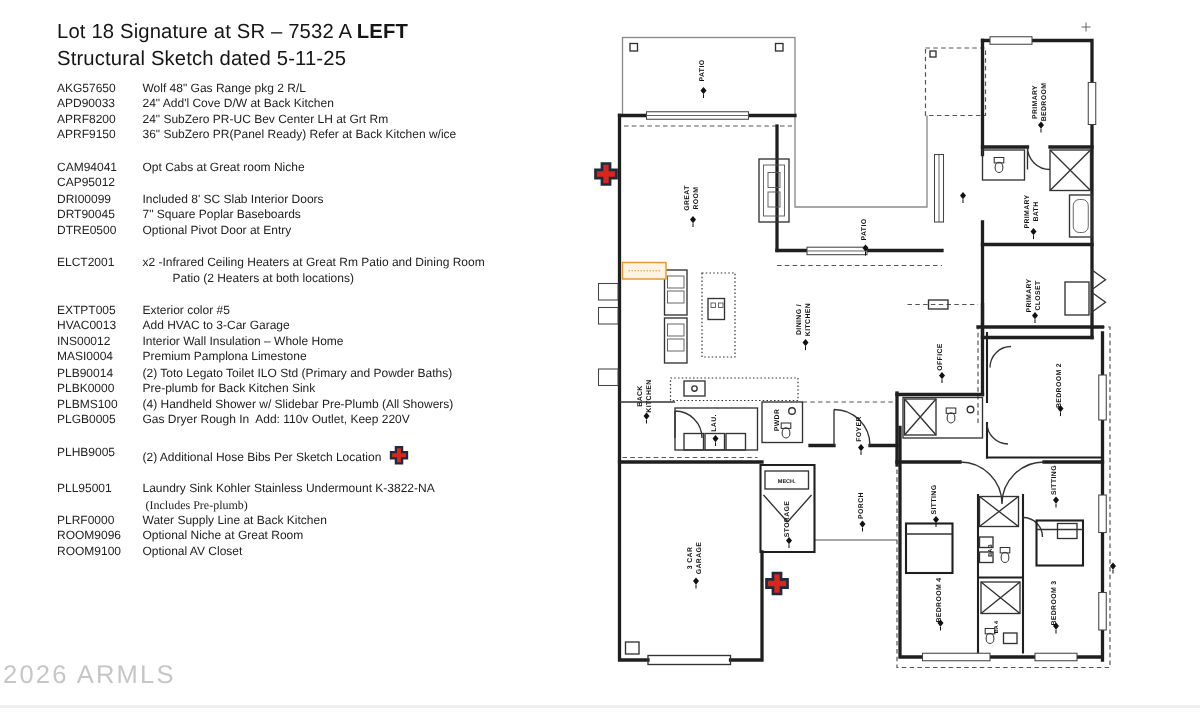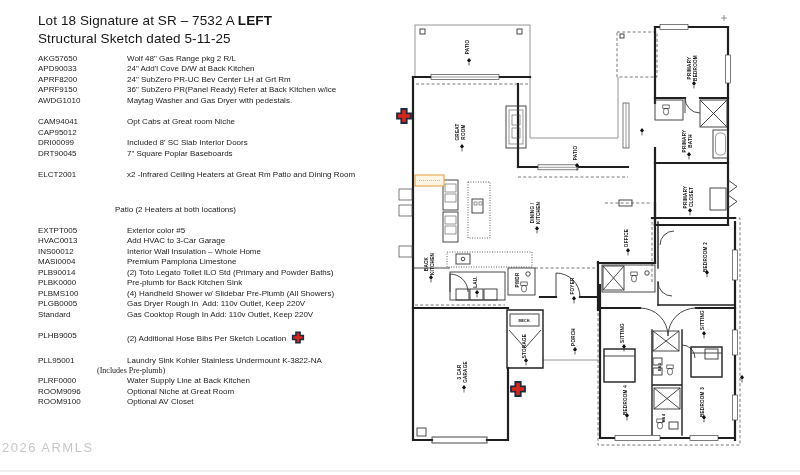--- a/index.html
+++ b/index.html
@@ -3,27 +3,27 @@
 <meta charset="utf-8">
 <style>
   html,body{margin:0;padding:0;background:#fff;}
   #page{position:relative;width:800px;height:473px;background:#ffffff;overflow:hidden;
         font-family:"Liberation Sans",sans-serif;color:#1a1a1a;}
   
   #titleblock{position:absolute;left:38px;top:12px;font-size:13.5px;line-height:17.5px;color:#151515;letter-spacing:.1px;}
   #titleblock b{font-weight:700;}
   #specs{position:absolute;left:38px;top:54px;width:362px;font-size:8px;line-height:10.45px;color:#222;}
   .spec-group{margin-bottom:11px;}
-  .spec-row{display:flex;align-items:flex-start;gap:32px;}
+  .spec-row{display:flex;align-items:flex-start;}
   .code{width:57px;flex:none;}
   .desc{flex:1;white-space:pre-wrap;}
-  .cont{padding-left:77px;margin-top:24px;}
+  .cont{padding-left:77px;}
   .cont2{padding-left:59px;font-family:Liberation Serif, serif;}
   .inline-cross{margin-left:5px;vertical-align:-3px;}
-  #watermark{position:absolute;left:2px;top:440px;font-size:13px;letter-spacing:1.5px;color:#c6c6c6;}
+  #watermark{position:absolute;left:2px;top:440px;font-size:17px;letter-spacing:1.5px;color:#c6c6c6;}
   #bottomline{position:absolute;left:0;top:470px;width:100%;height:2px;background:#efefef;}
   
   #plan{position:absolute;left:393px;top:0;}
   .wall{stroke:#1f1f1f;stroke-width:2.2;fill:none;stroke-linecap:square;}
   .wall2{stroke:#1f1f1f;stroke-width:1.4;fill:none;stroke-linecap:square;}
   .thin{stroke:#333;stroke-width:.9;fill:none;}
   .hair{stroke:#555;stroke-width:.6;fill:none;}
   .dash{stroke:#555;stroke-width:.8;stroke-dasharray:3,2.2;fill:none;}
   .dot{stroke:#333;stroke-width:.8;stroke-dasharray:1,1.5;fill:none;}
   .site{stroke:#8a8a8a;stroke-width:.9;fill:none;}
@@ -53,42 +53,42 @@
           <span class="desc">24" Add'l Cove D/W at Back Kitchen</span>
         </div>
       <div class="spec-row">
           <span class="code">APRF8200</span>
           <span class="desc">24" SubZero PR-UC Bev Center LH at Grt Rm</span>
         </div>
       <div class="spec-row">
           <span class="code">APRF9150</span>
           <span class="desc">36" SubZero PR(Panel Ready) Refer at Back Kitchen w/ice</span>
         </div>
-      <div class="spec-row">
-          <span class="code">AWDG1010</span>
-          <span class="desc">Maytag Washer and Gas Dryer with pedestals.</span>
-        </div>
     </div>
 
     <div class="spec-group">
       <div class="spec-row">
           <span class="code">CAM94041</span>
           <span class="desc">Opt Cabs at Great room Niche</span>
         </div>
       <div class="spec-row">
           <span class="code">CAP95012</span>
         </div>
       <div class="spec-row">
           <span class="code">DRI00099</span>
           <span class="desc">Included 8' SC Slab Interior Doors</span>
         </div>
       <div class="spec-row">
           <span class="code">DRT90045</span>
           <span class="desc">7" Square Poplar Baseboards</span>
         </div>
+      <div class="spec-row">
+          <span class="code">DTRE0500</span>
+          <span class="desc">Optional Pivot Door at Entry</span>
+        </div>
     </div>
 
     <div class="spec-group">
       <div class="spec-row">
           <span class="code">ELCT2001</span>
           <span class="desc">x2 -Infrared Ceiling Heaters at Great Rm Patio and Dining Room</span>
         </div>
       <div class="cont">Patio (2 Heaters at both locations)</div>
     </div>
 
@@ -117,24 +117,20 @@
           <span class="code">PLBK0000</span>
           <span class="desc">Pre-plumb for Back Kitchen Sink</span>
         </div>
       <div class="spec-row">
           <span class="code">PLBMS100</span>
           <span class="desc">(4) Handheld Shower w/ Slidebar Pre-Plumb (All Showers)</span>
         </div>
       <div class="spec-row">
           <span class="code">PLGB0005</span>
           <span class="desc">Gas Dryer Rough In  Add: 110v Outlet, Keep 220V</span>
-        </div>
-      <div class="spec-row">
-          <span class="code">Standard</span>
-          <span class="desc">Gas Cooktop Rough In Add: 110v Outlet, Keep 220V</span>
         </div>
     </div>
 
     <div class="spec-group">
       <div class="spec-row">
           <span class="code">PLHB9005</span>
           <span class="desc"><span>(2) Additional Hose Bibs Per Sketch Location</span><svg class="inline-cross" width="14" height="13" viewBox="-8.5 -8.5 17 17">
               <path d="M-2.7,-7 H2.7 V-2.7 H7 V2.7 H2.7 V7 H-2.7 V2.7 H-7 V-2.7 H-2.7 Z" fill="#d8261c" stroke="#1d2b3f" stroke-width="2"></path>
             </svg></span>
         </div>

